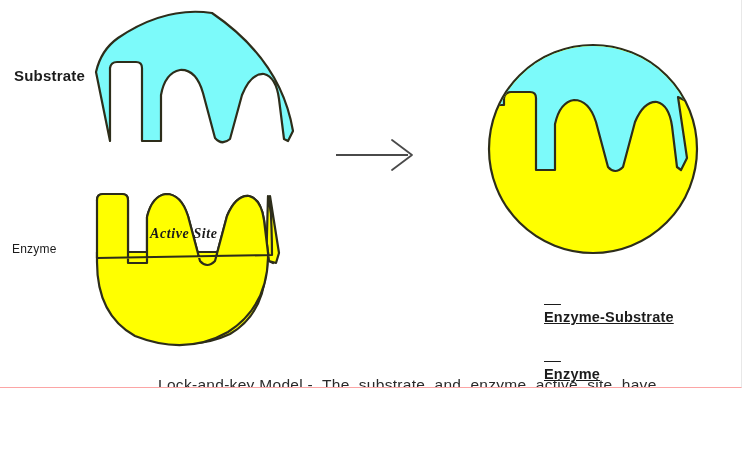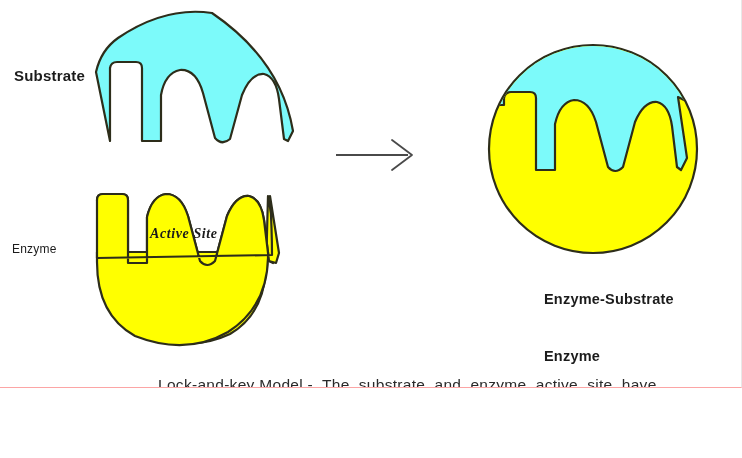--- a/index.html
+++ b/index.html
@@ -51,24 +51,25 @@
     top: 178px;
     font-size: 14px;
     font-weight: 700;
     font-style: italic;
     font-family: "Liberation Serif", serif;
     letter-spacing: 0.6px;
     margin-top: 48px;
   }
   #label-complex {
     left: 544px;
-    top: 252px;
+    top: 270px;
     font-size: 14.5px;
     font-weight: 700;
     line-height: 19px;
+    text-decoration: underline;
   }
   #label-complex .cx-line {
     display: block;
   }
   #caption {
     position: absolute;
     left: 100px;
     top: 372px;
     width: 560px;
     font-size: 15.5px;

